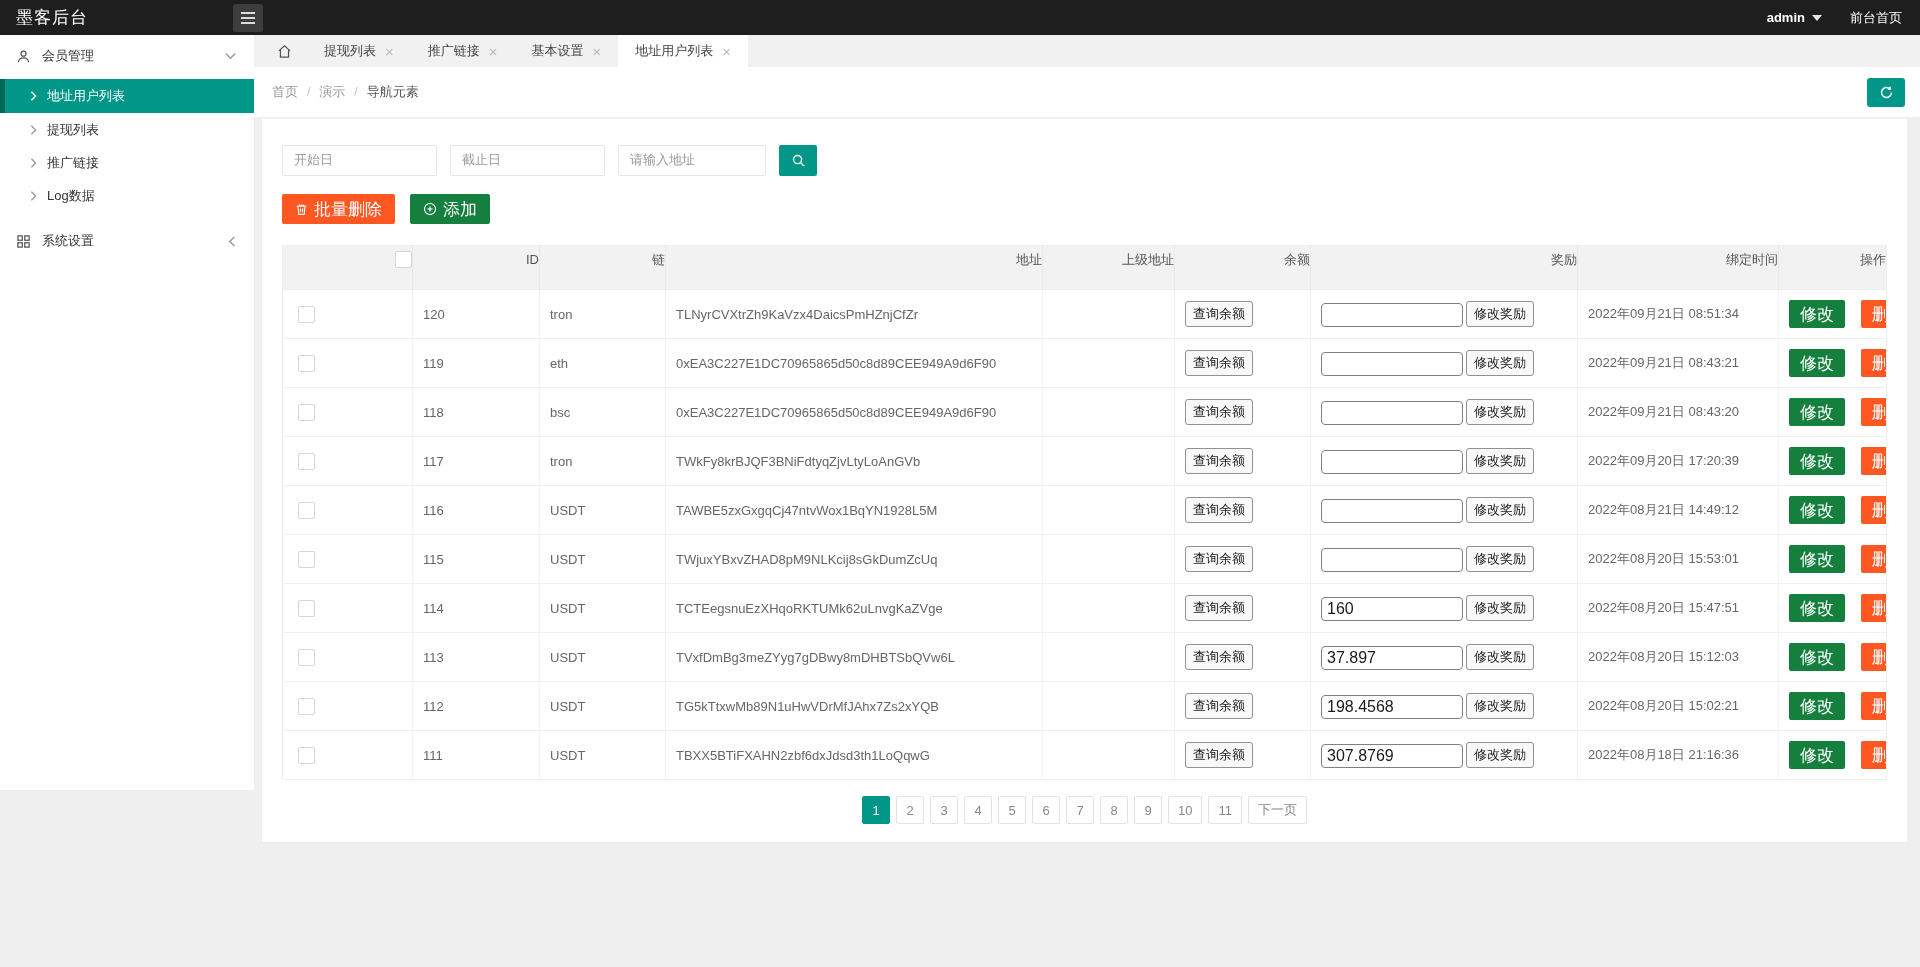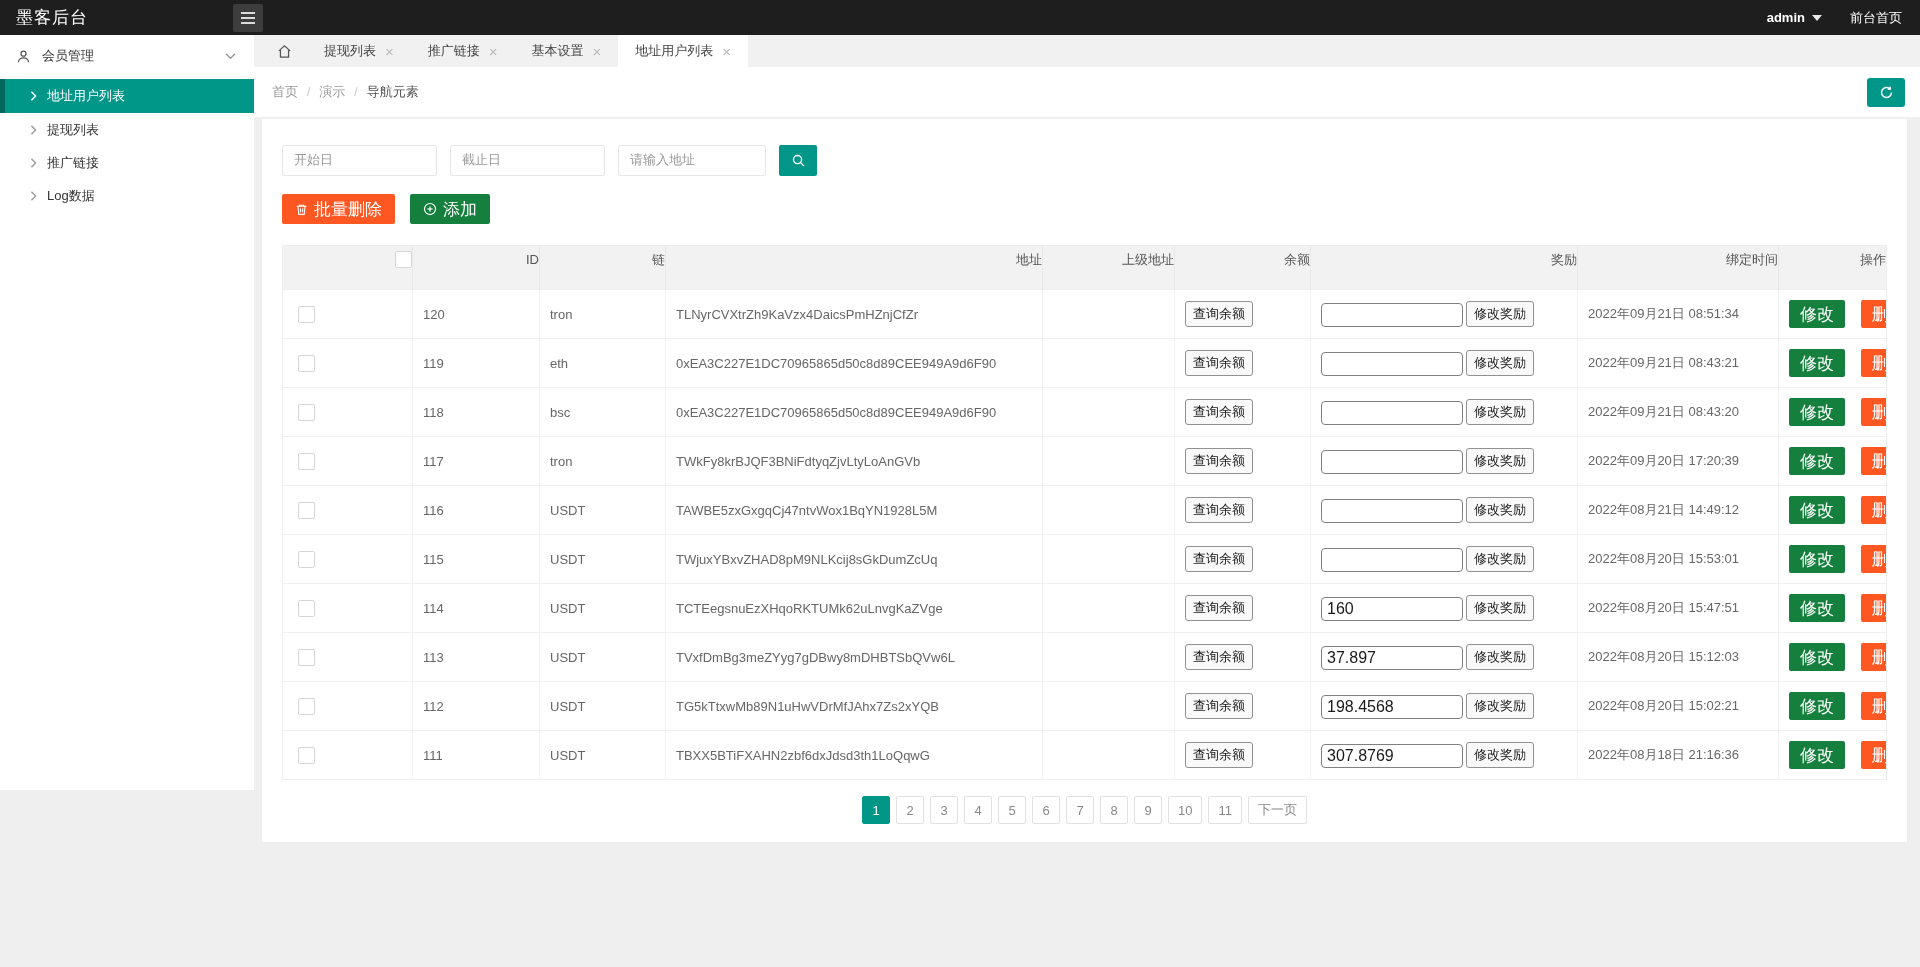--- a/index.html
+++ b/index.html
@@ -158,20 +158,36 @@
   </div>
         <div class="submenu-item">
     <span class="arr">
       <svg width="7" height="10" viewBox="0 0 8 12" fill="none" stroke-width="1.6">
               <polyline points="1.5,1 6.5,6 1.5,11"></polyline>
             </svg>
     </span>
     <span>Log数据</span>
   </div>
       </div>
+    <div class="menu-group" style="margin-top:2px;">
+      <span class="g-icon">
+        <svg width="15" height="15" viewBox="0 0 24 24" fill="none" stroke="#555" stroke-width="2">
+            <rect x="3" y="3" width="7" height="7"></rect>
+            <rect x="14" y="3" width="7" height="7"></rect>
+            <rect x="3" y="14" width="7" height="7"></rect>
+            <rect x="14" y="14" width="7" height="7"></rect>
+          </svg>
+      </span>
+      <span>系统设置</span>
+      <span class="g-chevron">
+        <svg width="8" height="11" viewBox="0 0 8 12" fill="none" stroke="#999" stroke-width="1.6">
+            <polyline points="6.5,1 1.5,6 6.5,11"></polyline>
+          </svg>
+      </span>
+    </div>
   </nav>
 
   <div class="main">
 
     <div class="tabbar" id="tab-bar">
       <div class="tab home-tab">
         <span style="display:flex">
           <svg width="15" height="15" viewBox="0 0 24 24" fill="none" stroke="#555" stroke-width="2">
               <path d="M3 11 L12 3 L21 11"></path>
               <path d="M5.5 9.5 V21 H18.5 V9.5"></path>

